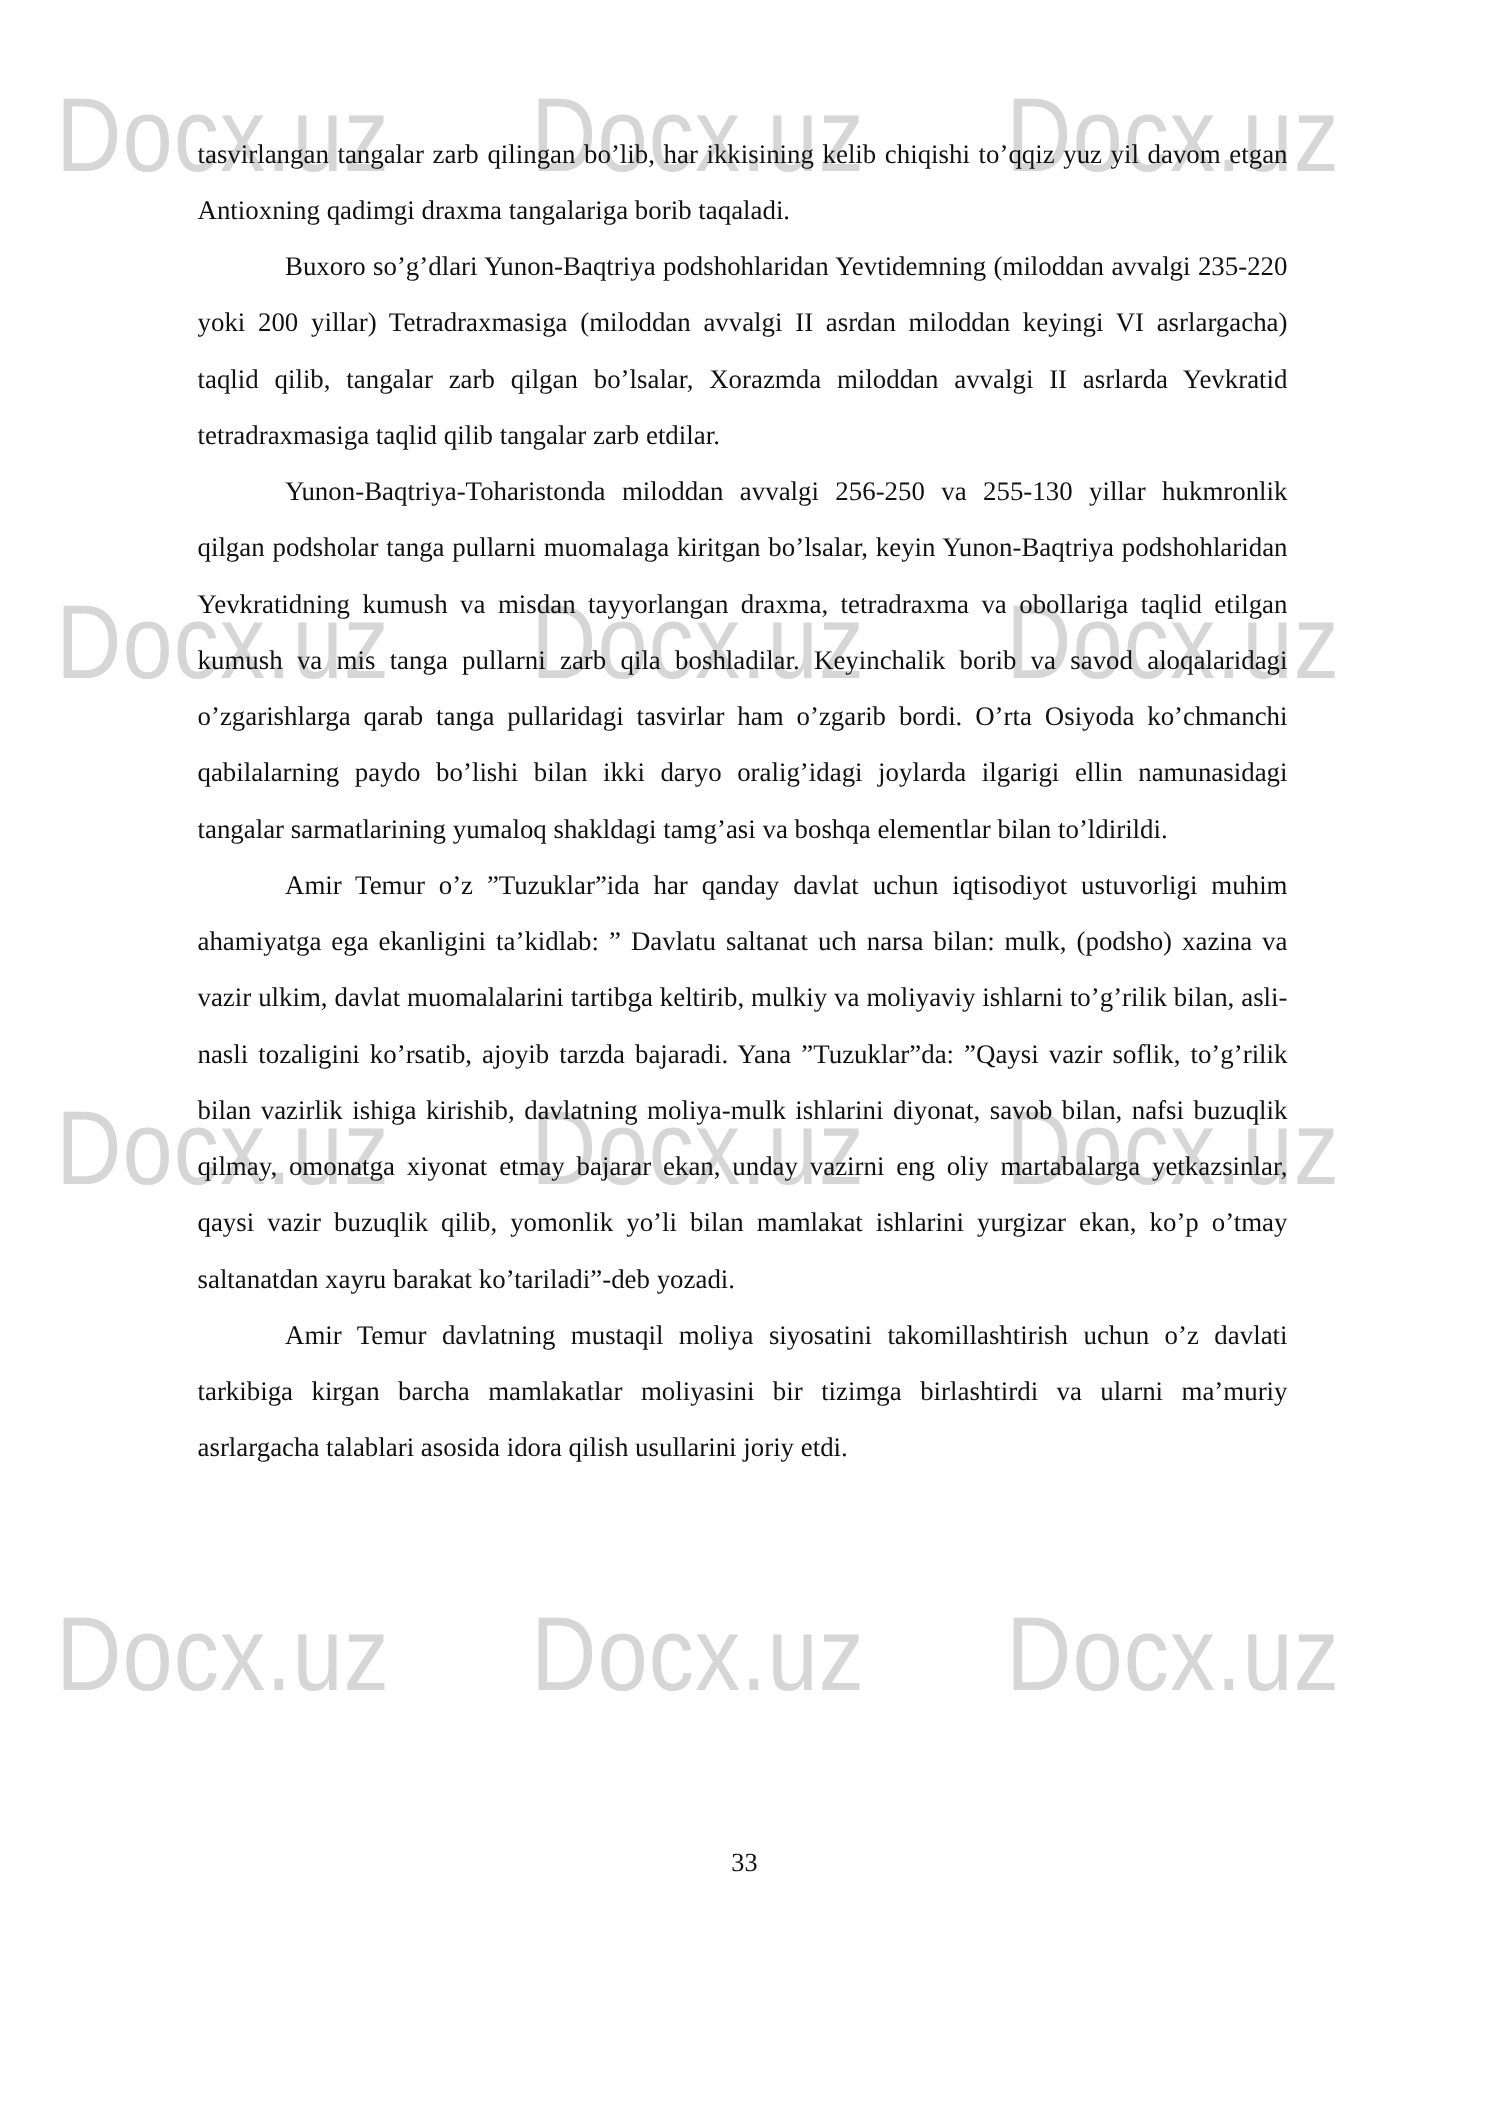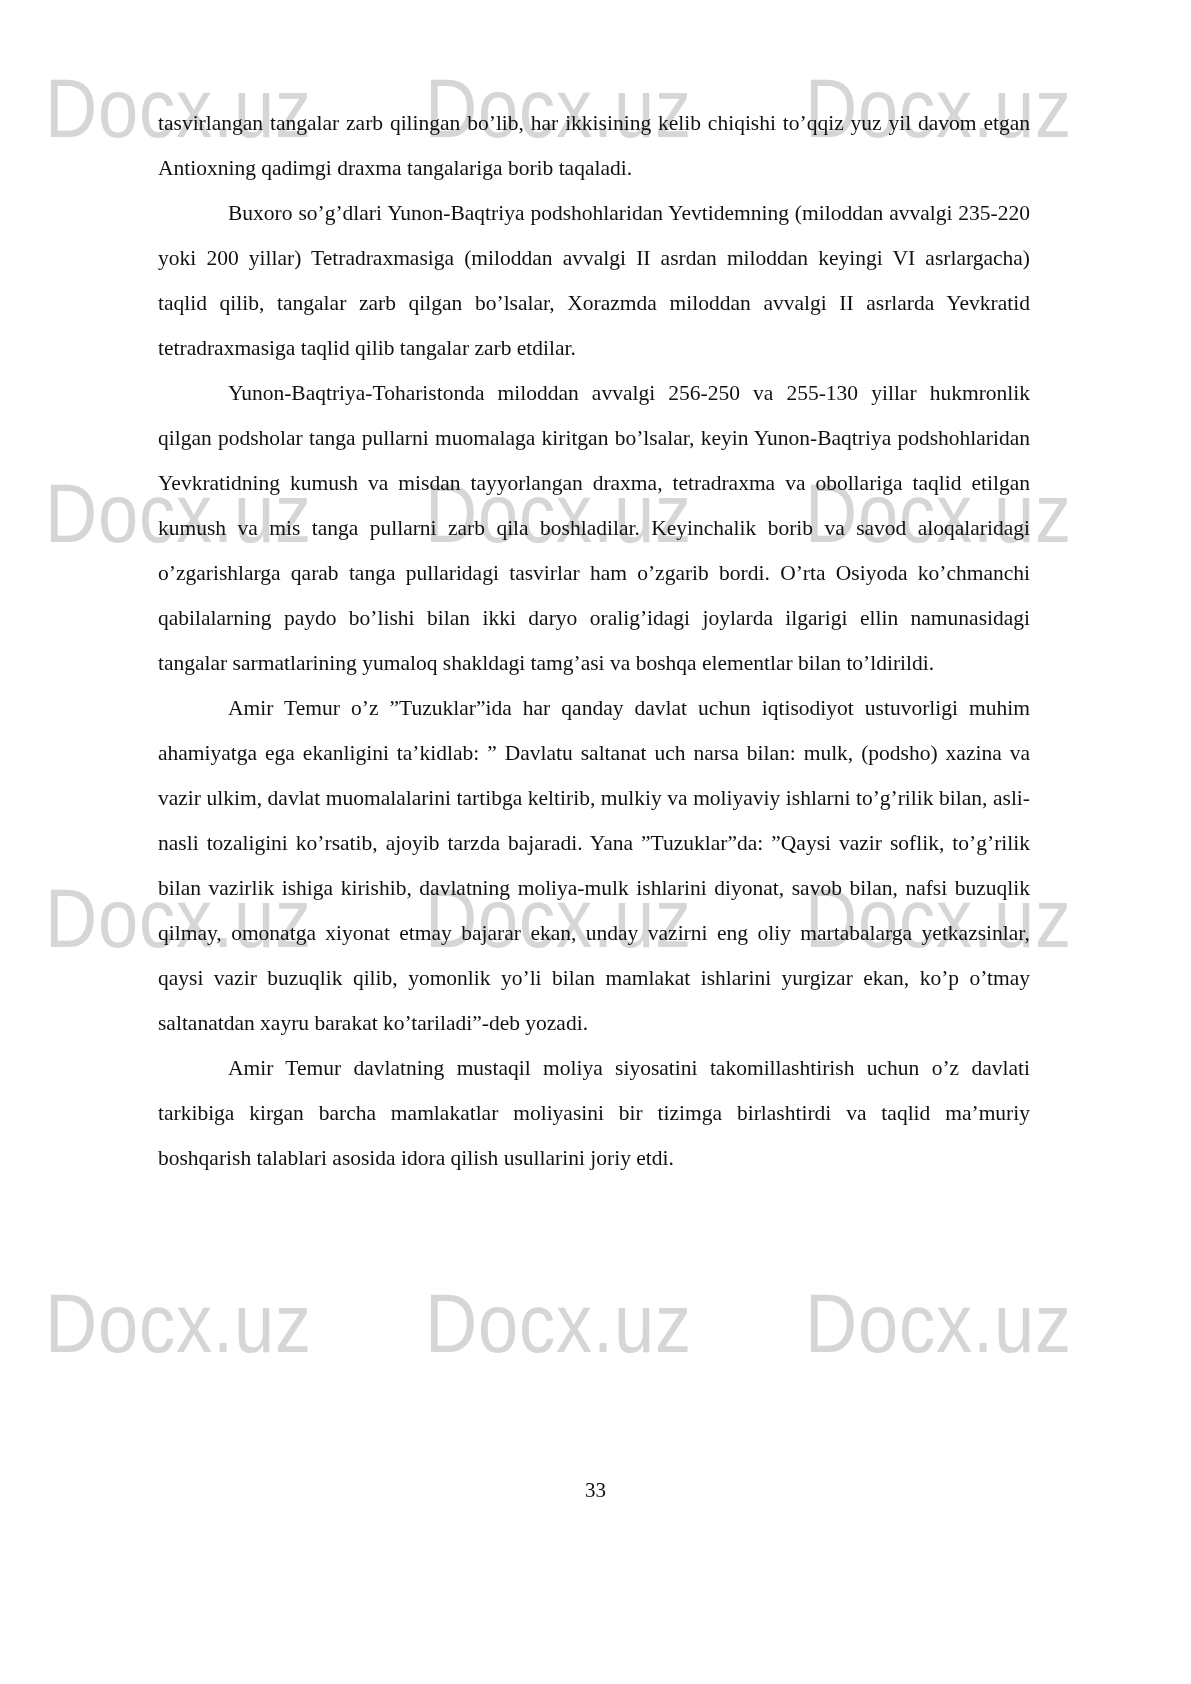--- a/index.html
+++ b/index.html
@@ -62,17 +62,17 @@
 
   <div class="watermark" style="left: 45px; top: 1281px; color: rgb(214, 214, 214);">Docx.uz</div>
   <div class="watermark" style="left: 425px; top: 1281px; color: rgb(214, 214, 214);">Docx.uz</div>
   <div class="watermark" style="left: 805px; top: 1281px; color: rgb(214, 214, 214);">Docx.uz</div>
 
   <div class="text-body">
     <p>tasvirlangan tangalar zarb qilingan bo’lib, har ikkisining kelib chiqishi to’qqiz yuz yil davom etgan Antioxning qadimgi draxma tangalariga borib taqaladi.</p>
     <p class="indent">Buxoro so’g’dlari Yunon-Baqtriya podshohlaridan Yevtidemning (miloddan avvalgi 235-220 yoki 200 yillar) Tetradraxmasiga (miloddan avvalgi II asrdan miloddan keyingi VI asrlargacha) taqlid qilib, tangalar zarb qilgan bo’lsalar, Xorazmda miloddan avvalgi II asrlarda Yevkratid tetradraxmasiga taqlid qilib tangalar zarb etdilar.</p>
     <p class="indent">Yunon-Baqtriya-Toharistonda miloddan avvalgi 256-250 va 255-130 yillar hukmronlik qilgan podsholar tanga pullarni muomalaga kiritgan bo’lsalar, keyin Yunon-Baqtriya podshohlaridan Yevkratidning kumush va misdan tayyorlangan draxma, tetradraxma va obollariga taqlid etilgan kumush va mis tanga pullarni zarb qila boshladilar. Keyinchalik borib va savod aloqalaridagi o’zgarishlarga qarab tanga pullaridagi tasvirlar ham o’zgarib bordi. O’rta Osiyoda ko’chmanchi qabilalarning paydo bo’lishi bilan ikki daryo oralig’idagi joylarda ilgarigi ellin namunasidagi tangalar sarmatlarining yumaloq shakldagi tamg’asi va boshqa elementlar bilan to’ldirildi.</p>
     <p class="indent">Amir Temur o’z ”Tuzuklar”ida har qanday davlat uchun iqtisodiyot ustuvorligi muhim ahamiyatga ega ekanligini ta’kidlab: ” Davlatu saltanat uch narsa bilan: mulk, (podsho) xazina va vazir ulkim, davlat muomalalarini tartibga keltirib, mulkiy va moliyaviy ishlarni to’g’rilik bilan, asli-nasli tozaligini ko’rsatib, ajoyib tarzda bajaradi. Yana ”Tuzuklar”da: ”Qaysi vazir soflik, to’g’rilik bilan vazirlik ishiga kirishib, davlatning moliya-mulk ishlarini diyonat, savob bilan, nafsi buzuqlik qilmay, omonatga xiyonat etmay bajarar ekan, unday vazirni eng oliy martabalarga yetkazsinlar, qaysi vazir buzuqlik qilib, yomonlik yo’li bilan mamlakat ishlarini yurgizar ekan, ko’p o’tmay saltanatdan xayru barakat ko’tariladi”-deb yozadi.</p>
-    <p class="indent">Amir Temur davlatning mustaqil moliya siyosatini takomillashtirish uchun o’z davlati tarkibiga kirgan barcha mamlakatlar moliyasini bir tizimga birlashtirdi va taqlid ma’muriy boshqarish talablari asosida idora qilish usullarini joriy etdi.</p>
+    <p class="indent">Amir Temur davlatning mustaqil moliya siyosatini takomillashtirish uchun o’z davlati tarkibiga kirgan barcha mamlakatlar moliyasini bir tizimga birlashtirdi va ularni ma’muriy asrlargacha talablari asosida idora qilish usullarini joriy etdi.</p>
   </div>
 
   <div class="page-number">33</div>
 </div>
 
 </body></html>

